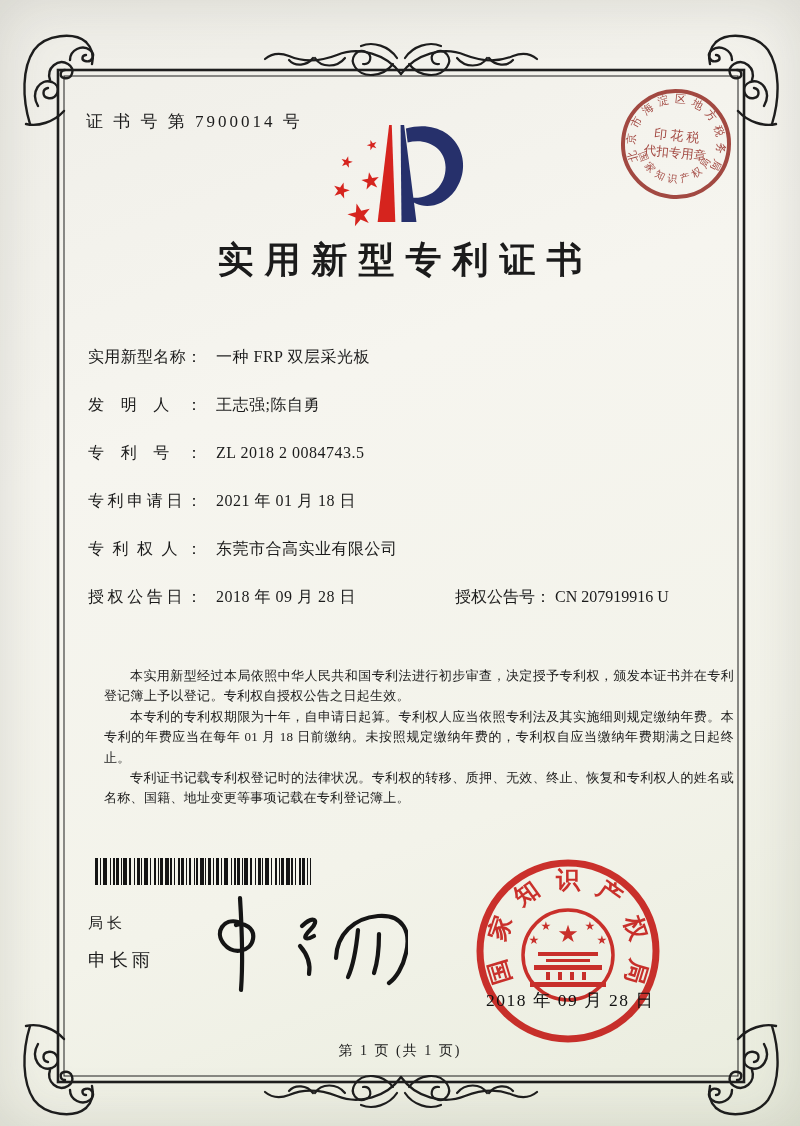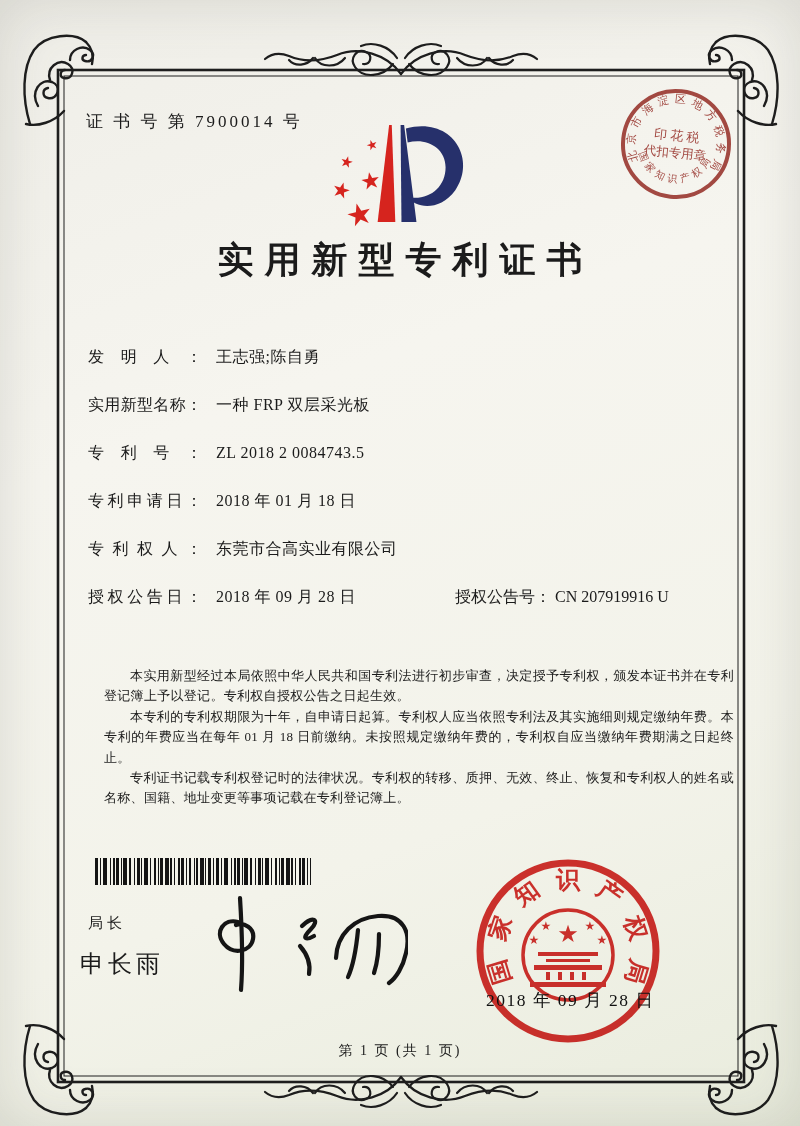--- a/index.html
+++ b/index.html
@@ -26,21 +26,21 @@
   .f-label { display:inline-block; width:114px; text-align:justify; text-align-last:justify; }
   .f-value { margin-left:10px; letter-spacing:.5px; }
   .grant-no { position:absolute; left:367px; top:0; }
 
   .body-text { left:104px; top:666px; width:630px; font-size:13px; line-height:1.57;
                text-align:justify; z-index:2; }
   .body-text p { text-indent:2em; letter-spacing:.3px; }
 
   .barcode { left:95px; top:858px; }
   .signer-title { left:88px; top:914px; font-size:15px; letter-spacing:4px; }
-  .signer-name  { left:80px; top:948px; font-size:24px; letter-spacing:4px; }
+  .signer-name  { left:88px; top:948px; font-size:18px; letter-spacing:4px; }
   .signature { left:198px; top:886px; }
 
   .office-seal { left:466px; top:854px; width:204px; height:204px;
                  mix-blend-mode:multiply; z-index:4; opacity:.95; }
   .seal-date { left:486px; top:988px; font-size:17.5px; letter-spacing:1.5px; z-index:6; color:#111; }
 
   .footer { left:0; top:1042px; width:100%; text-align:center; font-size:14px; letter-spacing:2px; }
 
   svg text { font-family:"Liberation Serif","DejaVu Serif",serif; }
 </style>
@@ -124,34 +124,34 @@
         </g>
       <text x="66" y="62" text-anchor="middle" font-size="13" fill="#a23c36">印 花 税</text>
       <text x="66" y="79" text-anchor="middle" font-size="12.5" fill="#a23c36">代扣专用章</text>
     </svg>
   </div>
 
   <div class="abs title">实用新型专利证书</div>
 
   <div class="abs fields">
     <div class="frow">
+      <span class="f-label">实用新型名称：</span>
+      <span class="f-value">一种 FRP 双层采光板</span>
+    </div>
+    <div class="frow">
       <span class="f-label">发明人：</span>
       <span class="f-value">王志强;陈自勇</span>
     </div>
     <div class="frow">
-      <span class="f-label">实用新型名称：</span>
-      <span class="f-value">一种 FRP 双层采光板</span>
-    </div>
-    <div class="frow">
       <span class="f-label">专利号：</span>
       <span class="f-value">ZL 2018 2 0084743.5</span>
     </div>
     <div class="frow">
       <span class="f-label">专利申请日：</span>
-      <span class="f-value">2018 年 01 月 18 日</span>
+      <span class="f-value">2021 年 01 月 18 日</span>
     </div>
     <div class="frow">
       <span class="f-label">专利权人：</span>
       <span class="f-value">东莞市合高实业有限公司</span>
     </div>
     <div class="frow">
       <span class="f-label">授权公告日：</span>
       <span class="f-value">2018 年 09 月 28 日</span>
       <span class="grant-no">
         <span>授权公告号：</span>

